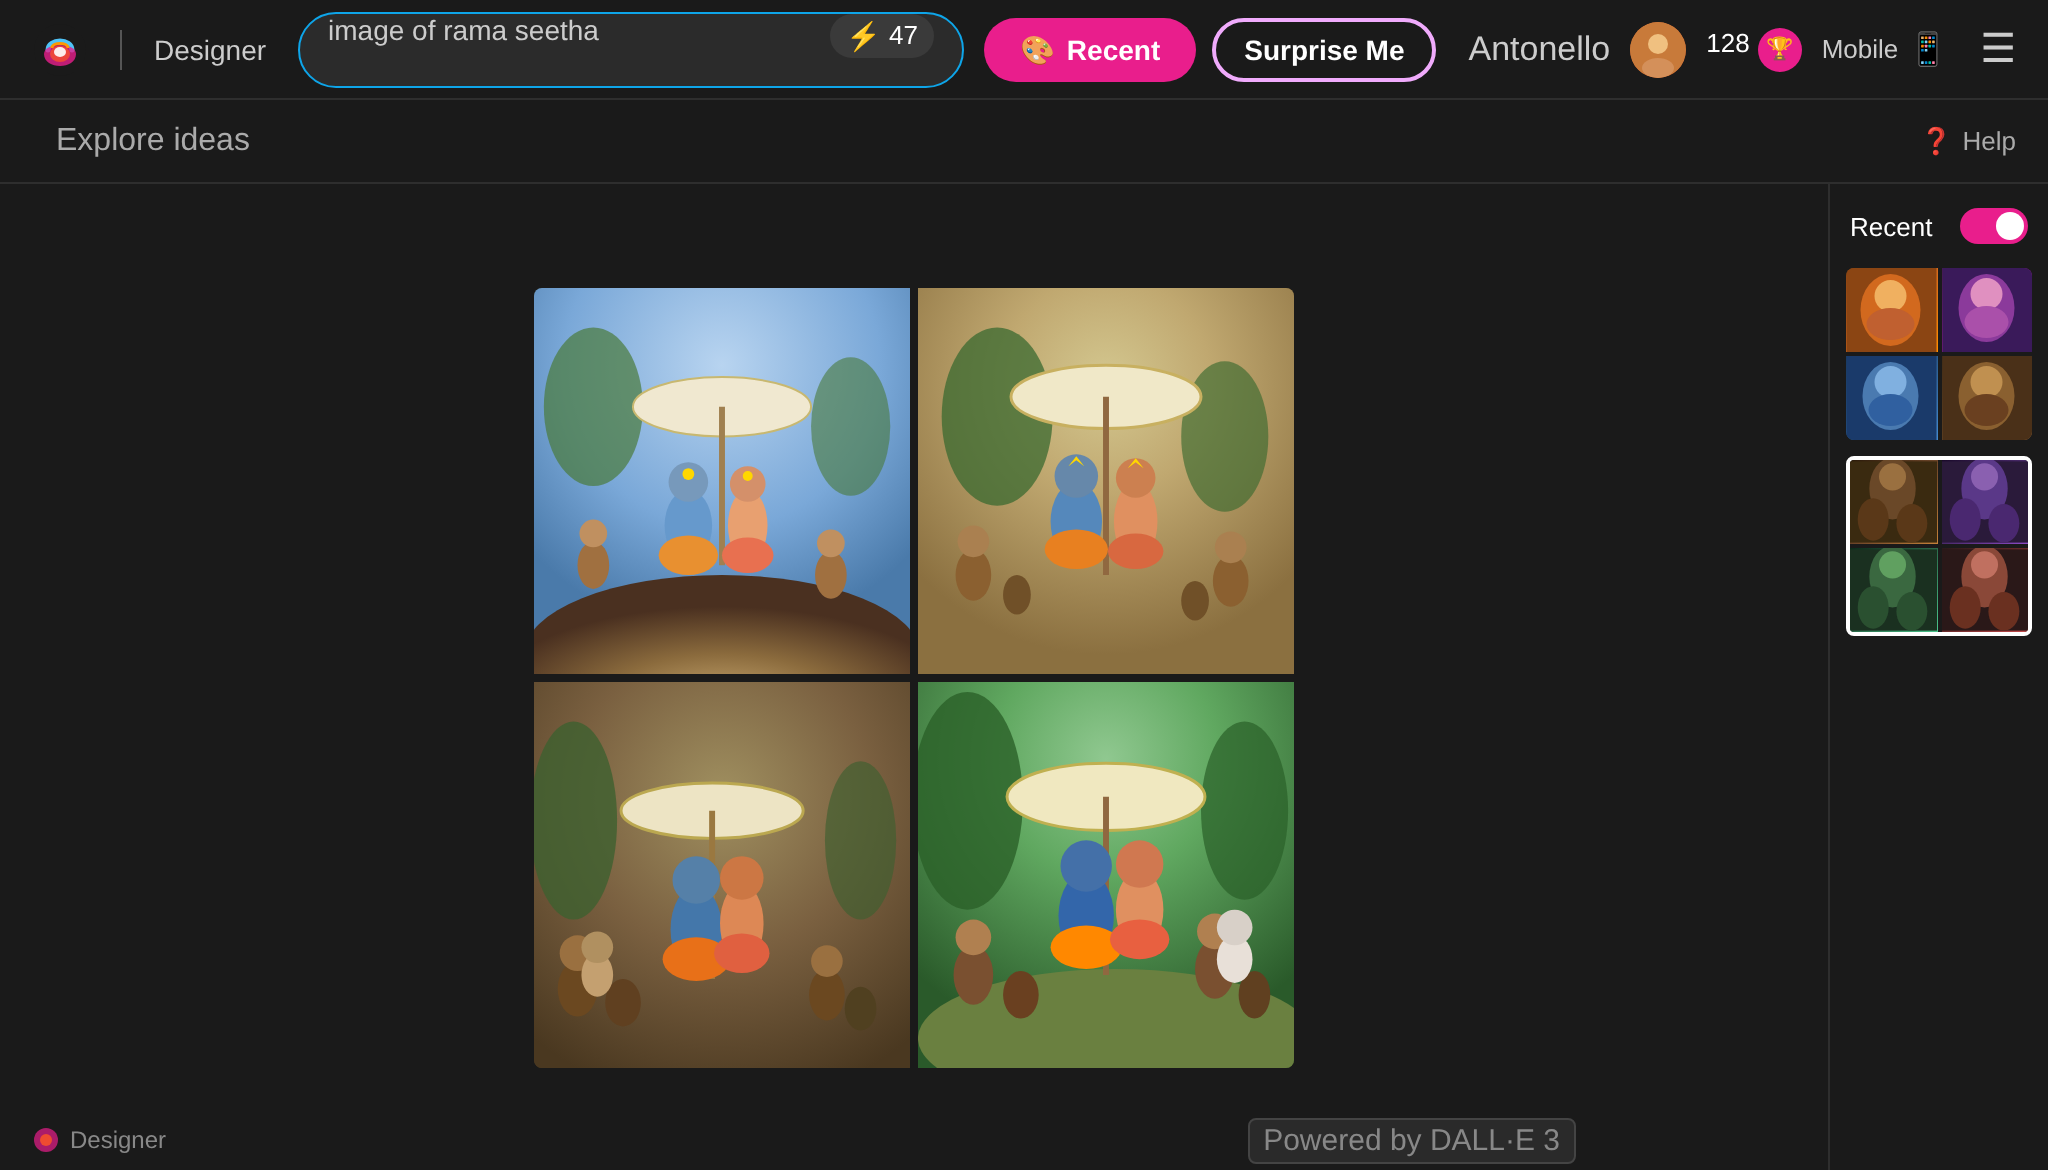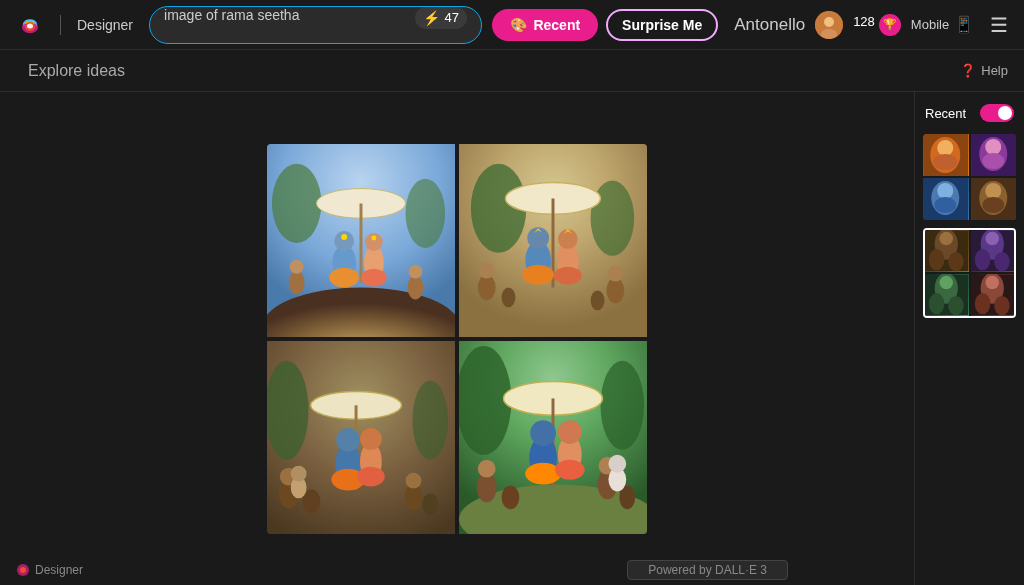--- a/index.html
+++ b/index.html
@@ -560,21 +560,21 @@
     </div>
 
     <div style="position:absolute; bottom:0; left:0; right:110px; height:30px; display:flex; align-items:center; justify-content:space-between; padding:0 16px; background:#1a1a1a;">
       <div style="display:flex; align-items:center; gap:5px; font-size:12px; color:#888;">
         <svg width="14" height="14" viewBox="0 0 14 14">
           <circle cx="7" cy="7" r="6" fill="#e91e8c" opacity="0.7"></circle>
           <circle cx="7" cy="7" r="3" fill="#ff5722" opacity="0.8"></circle>
         </svg>
         <span>Designer</span>
       </div>
-      <div style="background:#2a2a2a; border:1px solid #444; border-radius:4px; padding:2px 20px; font-size:12px; color:#888;text-align:center;">
+      <div style="background:#2a2a2a; border:1px solid #444; border-radius:4px; padding:2px 7px; font-size:15px; color:#888;text-align:center;">
         <span>Powered by DALL·E 3</span>
       </div>
     </div>
   </div>
 
   <div class="sidebar">
     <div class="recent-header">
       <span class="recent-label">Recent</span>
       <div class="toggle-switch on">
         <div class="toggle-knob"></div>

